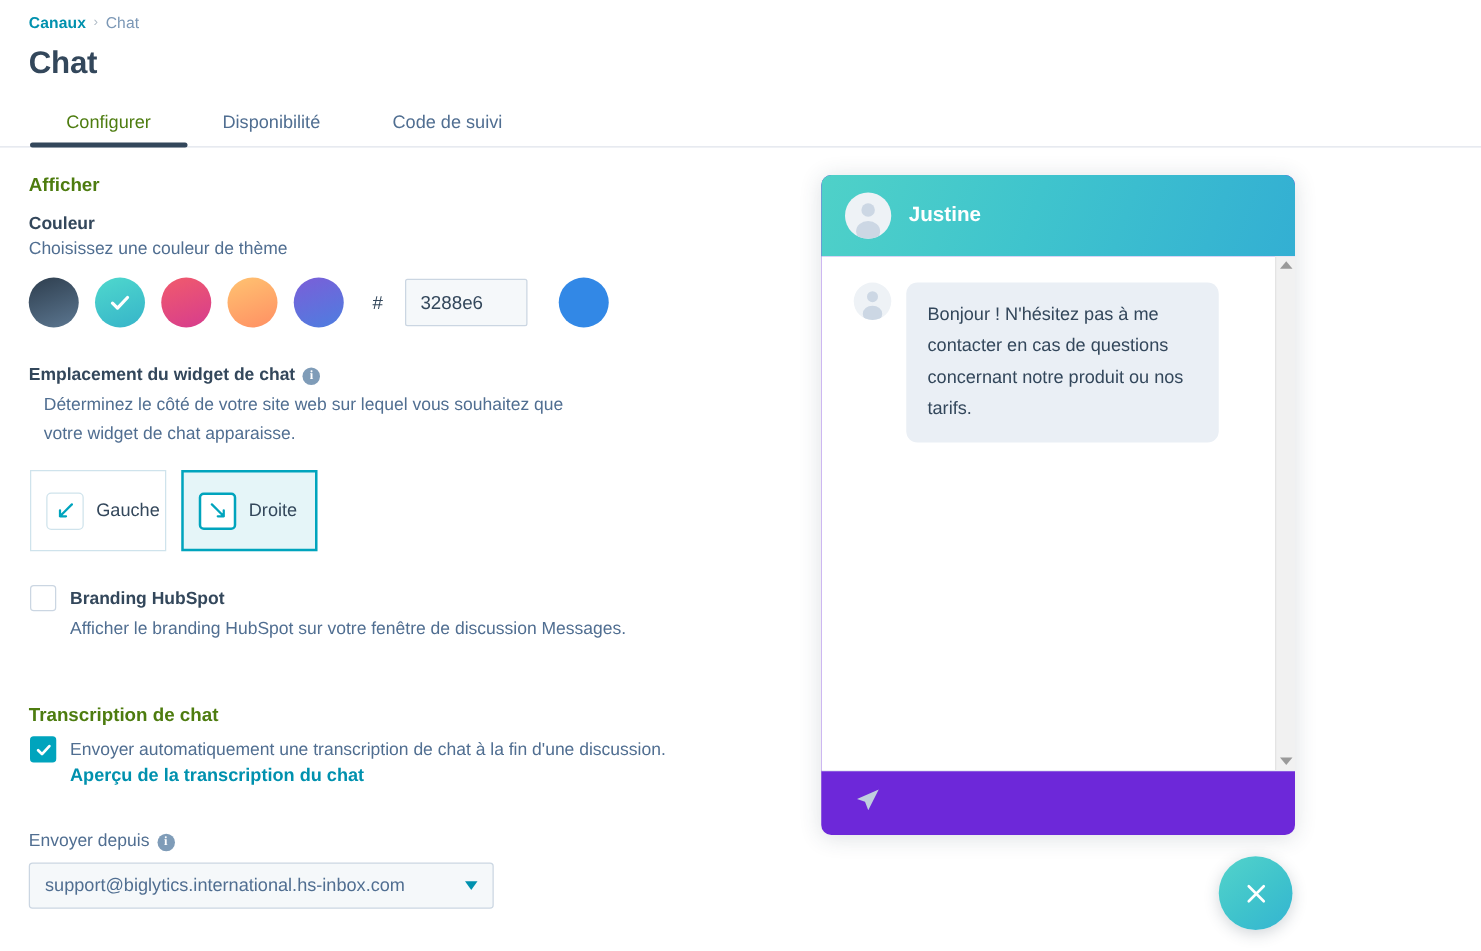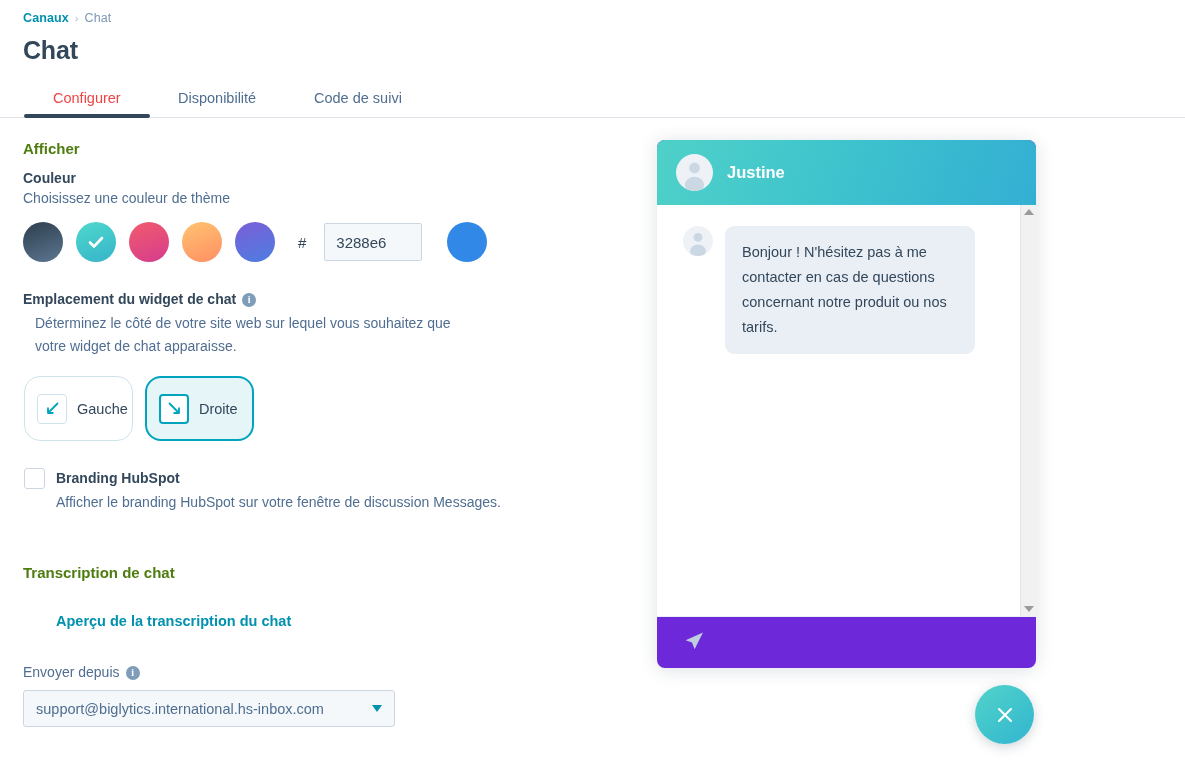--- a/index.html
+++ b/index.html
@@ -33,21 +33,21 @@
   .tabs {
     position: absolute; left: 0; top: 78px; width: 1185px; height: 40px;
     border-bottom: 1px solid #dfe3eb;
   }
   .tab {
     position: absolute; top: 0; height: 39px;
     display: flex; align-items: center;
     font-size: 14.5px; color: #506e91; cursor: pointer;
     padding: 0 2px;
   }
-  .tab.active { color: #ef4444; }
+  .tab.active { color: #4d7c0f; }
   .tab.active::after {
     content: ""; position: absolute; left: -27px; right: -27px; bottom: -1px;
     height: 4px; background: #33475b; border-radius: 2px;
   }
   #tab0 { left: 51px; }
   #tab1 { left: 176px; }
   #tab2 { left: 312px; }
 
   
   .section-title {
@@ -96,21 +96,21 @@
     text-align: center; line-height: 14px; margin-left: 6px;
     position: relative; top: -1px; cursor: pointer;
     font-family: "Liberation Serif", serif;
   }
   .desc {
     position: absolute; left: 23px; top: 312px; width: 440px;
     font-size: 14px; color: #506e91; line-height: 23px; margin-left: 12px;
   }
   .place-row { position: absolute; left: 24px; top: 376px; display: flex; gap: 12px; }
   .place-btn {
-    width: 109px; height: 65px; border: 1px solid #cfe3ec; border-radius: 16px;
+    width: 109px; height: 65px; border: 1px solid #cfe3ec; border-radius: 0;
     background: #fff; display: flex; align-items: center; gap: 10px;
     padding-left: 12px; cursor: pointer;
   }
   .place-btn.sel { border: 2px solid #00a4bd; background: #e5f5f8; }
   .arrow-box {
     width: 30px; height: 30px; border: 1px solid #cfe3ec; border-radius: 4px;
     display: flex; align-items: center; justify-content: center;
     background: #fff; flex: none;
   }
   .place-btn.sel .arrow-box { border: 2px solid #00a4bd; }
@@ -278,20 +278,28 @@
 
   <div class="brand-row">
     <span class="cb-box">
       
     </span>
     <span class="brand-title">Branding HubSpot</span>
   </div>
   <div class="brand-desc">Afficher le branding HubSpot sur votre fenêtre de discussion Messages.</div>
 
   <div class="section-title" id="transcription">Transcription de chat</div>
+  <div class="trans-row">
+    <span class="cb-box checked">
+      <svg width="14" height="14" viewBox="0 0 14 14">
+          <path d="M2.5 7.2 L5.6 10.3 L11.5 3.9" stroke="#fff" stroke-width="2.2" fill="none" stroke-linecap="round" stroke-linejoin="round"></path>
+        </svg>
+    </span>
+    <span class="trans-text">Envoyer automatiquement une transcription de chat à la fin d'une discussion.</span>
+  </div>
   <a class="trans-link">Aperçu de la transcription du chat</a>
 
   <div class="label-plain" id="envoyer">
     <span>Envoyer depuis</span><span class="info-icon">i</span>
   </div>
   <div class="select-box">
     <span class="select-val">support@biglytics.international.hs-inbox.com</span>
     <span class="caret"></span>
   </div>
 

